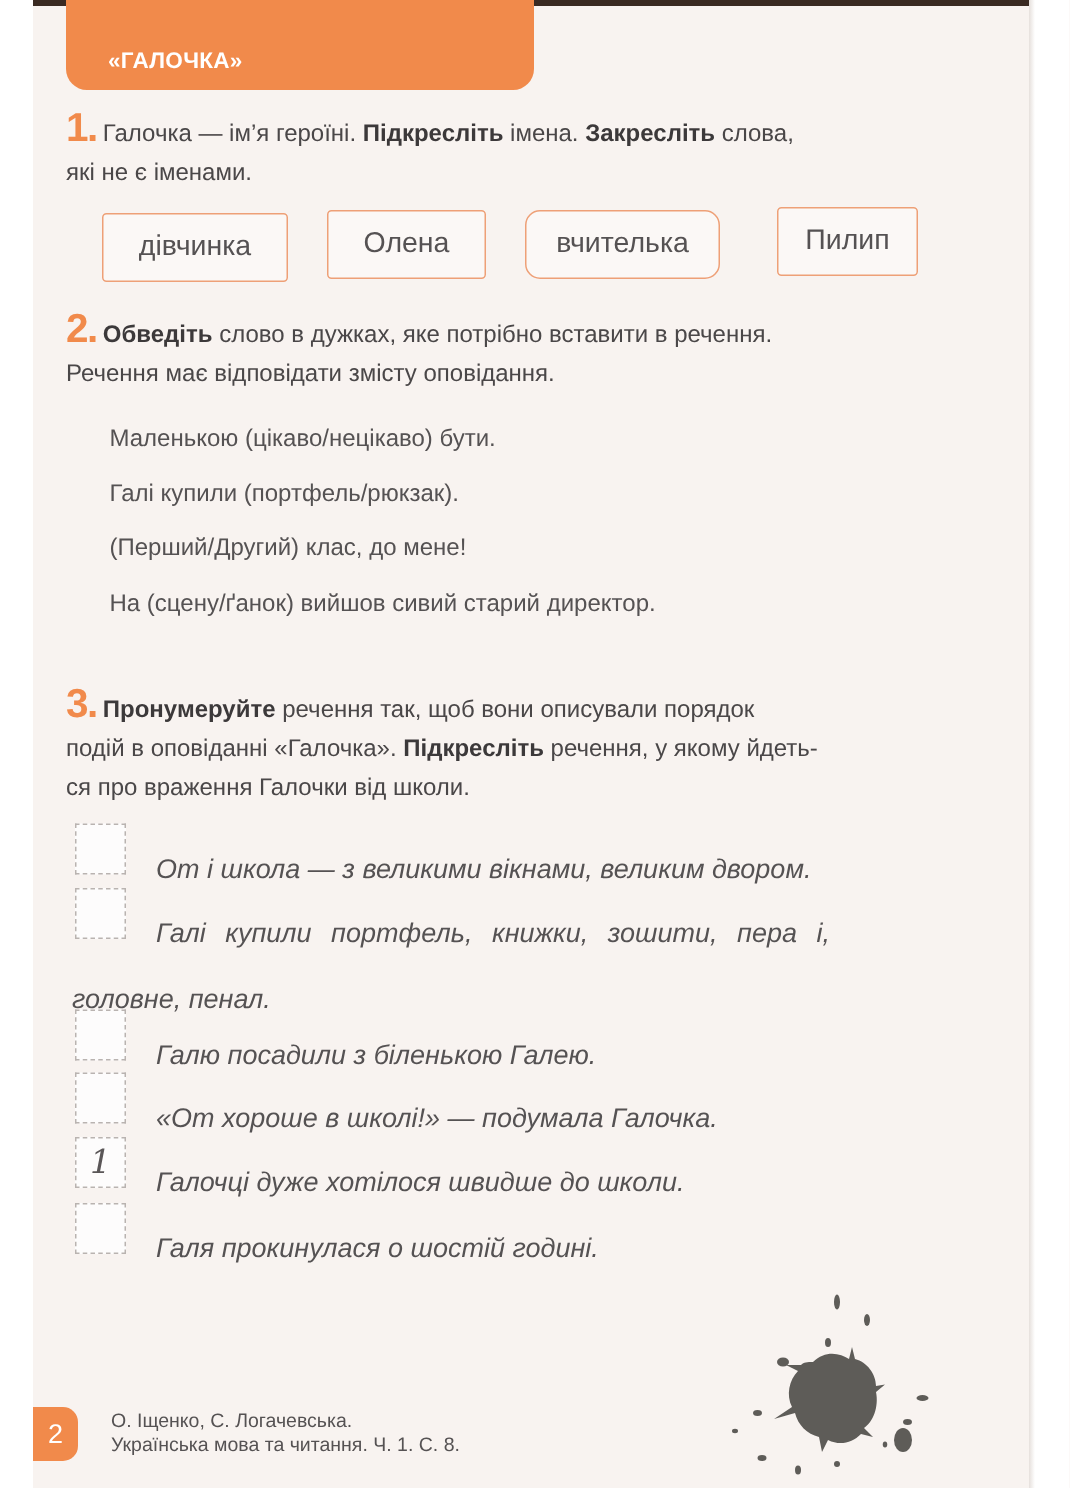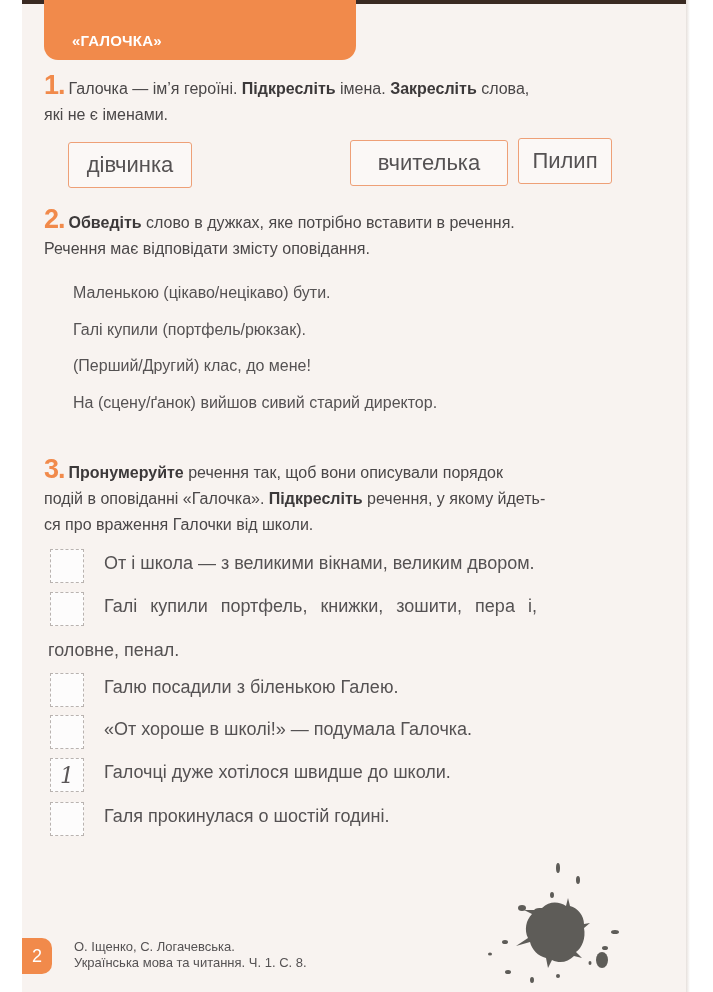--- a/index.html
+++ b/index.html
@@ -26,32 +26,32 @@
   .task { position: absolute; font-size: 16px; line-height: 26px; }
   .task b { color: #3c393a; }
   .num {
     color: #f18a4b; font-weight: bold; font-size: 27px; margin-right: 4px;
     letter-spacing: -1px;
   }
   .words { position: absolute; top: 138px; left: 68px; width: 560px; height: 52px; }
   .word-box {
     position: absolute; height: 46px; border: 1.5px solid #eea077; border-radius: 3px;
     background: #fbf8f6; display: flex; align-items: center; justify-content: center;
-    font-size: 22px; color: #555253; box-sizing: border-box;
+    font-size: 19px; color: #555253; box-sizing: border-box;
   }
   .sentences2 { position: absolute; left: 73px; top: 278px; font-size: 16px; color: #555253; }
   .sentences2 div { height: 36.5px; line-height: 30px; }
   .s3-row { position: absolute; left: 50px; width: 610px; height: 36px; font-size: 18px; color: #555253; }
   .box {
     position: absolute; left: 0; top: 0; width: 34px; height: 34px;
     border: 1.5px dashed #b9b3b0; background: #fdfcfc; box-sizing: border-box;
     display: flex; align-items: center; justify-content: center;
     font-family: "DejaVu Serif", serif; font-style: italic; font-size: 22px; color: #5a5657;
   }
-  .s3-text { position: absolute; left: 54px; top: 4px; white-space: nowrap; }
+  .s3-text { position: absolute; left: 54px; top: 20px; white-space: nowrap; font-style: italic; }
   .footer-tab {
     position: absolute; left: 22px; top: 938px; width: 30px; height: 36px;
     background: #f18a4b; border-radius: 0 10px 10px 0; color: #ffffff;
     font-size: 18px; display: flex; align-items: center; justify-content: center;
   }
   .footer-text { position: absolute; left: 74px; top: 939px; font-size: 13px; line-height: 16px; color: #555253; }
   .splat { position: absolute; left: 480px; top: 860px; }
 </style>
 </head>
 <body>
@@ -62,21 +62,22 @@
 <div class="header-tab"></div>
 <div class="header-title">«ГАЛОЧКА»</div>
 
 <div class="task" style="left:44px; top:72px; width:610px;">
   <span class="num">1.</span><span>Галочка — ім’я героїні. </span><b>Підкресліть</b><span> імена. </span><b>Закресліть</b><span> слова,</span><br>
   <span>які не є іменами.</span>
 </div>
 
 <div class="words">
   <div class="word-box" style="left:0; top:4px; width:124px;">дівчинка</div>
-  <div class="word-box" style="left:282px; top:2px; width:158px;">вчителька</div>
+  <div class="word-box" style="left:150px; top:2px; width:106px;">Олена</div>
+  <div class="word-box" style="left:282px; top:2px; width:130px;border-radius:10px;">вчителька</div>
   <div class="word-box" style="left:450px; top:0; width:94px;">Пилип</div>
 </div>
 
 <div class="task" style="left:44px; top:206px; width:620px;">
   <span class="num">2.</span><b>Обведіть</b><span> слово в дужках, яке потрібно вставити в речення.</span><br>
   <span>Речення має відповідати змісту оповідання.</span>
 </div>
 
 <div class="sentences2">
   <div>Маленькою (цікаво/нецікаво) бути.</div>

